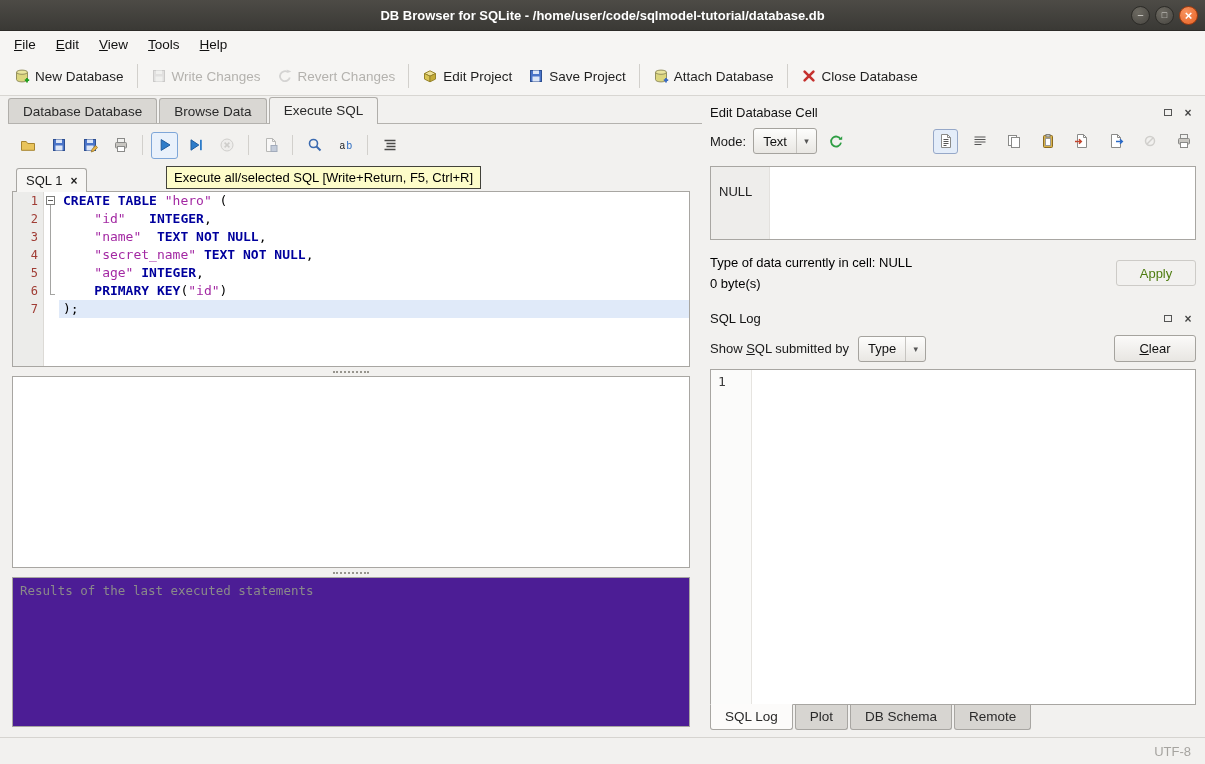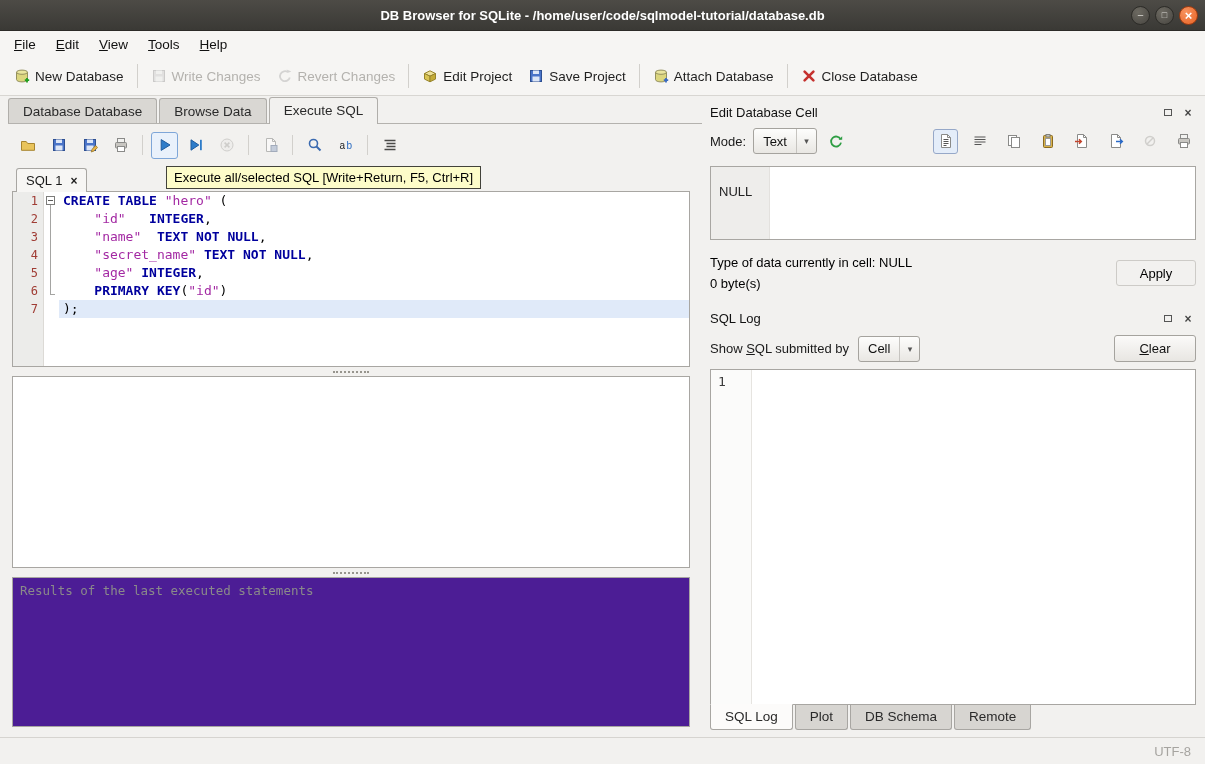--- a/index.html
+++ b/index.html
@@ -125,21 +125,21 @@
   .cell-icons{display:flex;align-items:center;gap:9px;margin-left:auto;}
 
   .cell-box{height:72px;flex:none;border:1px solid #a8a6a2;background:#fff;margin-top:10px;position:relative;}
   .cell-box::before{content:"";position:absolute;left:0;top:0;bottom:0;width:58px;
     background:#eeedeb;border-right:1px solid #e3e1de;}
   .cell-null{position:absolute;left:8px;top:17px;font-size:13px;color:#222;}
 
   .type-row{display:flex;align-items:center;margin-top:12px;flex:none;}
   .type-texts{flex:1;font-size:13px;color:#000;line-height:21px;}
   .apply-btn{min-width:80px;height:26px;box-sizing:border-box;background:#f2f1ef;
-    border:1px solid #cdcbc7;border-radius:3px;color:#000000;font-size:13px;
+    border:1px solid #cdcbc7;border-radius:3px;color:#4d7c0f;font-size:13px;
     display:flex;align-items:center;justify-content:center;}
 
   .sqllog-header{margin-top:14px;}
   .filter-row{display:flex;align-items:center;margin-top:7px;flex:none;gap:9px;}
   .filter-label u{text-decoration:underline;}
   .clear-btn{min-width:82px;height:27px;box-sizing:border-box;margin-left:auto;
     background:linear-gradient(#fbfaf9,#e8e6e2);border:1px solid #a5a39e;border-radius:3px;
     font-size:13px;color:#111;display:flex;align-items:center;justify-content:center;}
   .clear-btn u{text-decoration:underline;}
 
@@ -537,21 +537,21 @@
             <span class="float-glyph"></span>
           </span>
         <span class="dock-btn">
             <span class="dock-close-glyph"></span>
           </span>
       </div>
 
       <div class="filter-row">
         <span class="filter-label" id="filter-label">Show <u>S</u>QL submitted by</span>
         <span class="combo">
-          <span class="cval">Cell</span>
+          <span class="cval">Type</span>
           <span class="arrow"></span>
         </span>
         <span class="clear-btn" id="clear-btn"><u>C</u>lear</span>
       </div>
 
       <div class="log-box">
         <span class="log-gutter"></span>
         <span class="log-line-num">1</span>
       </div>
 

